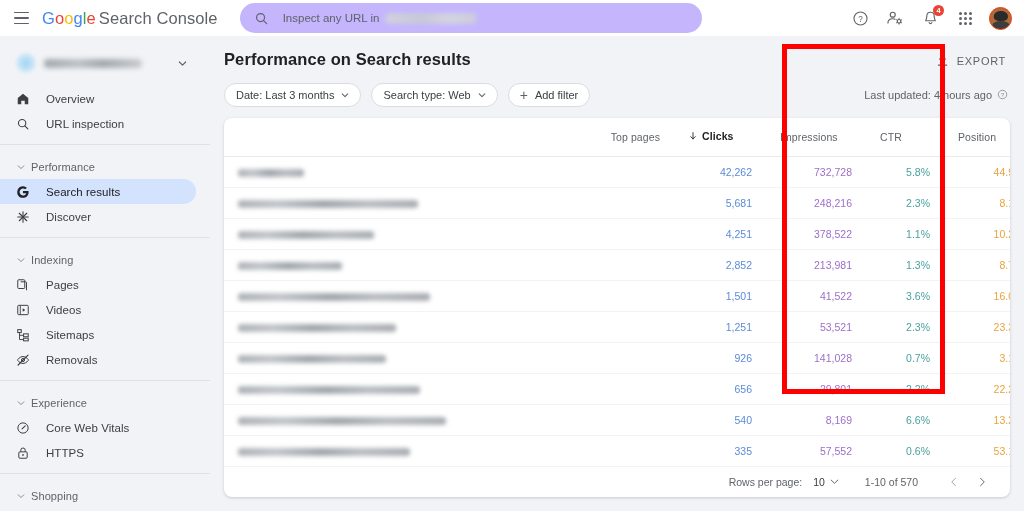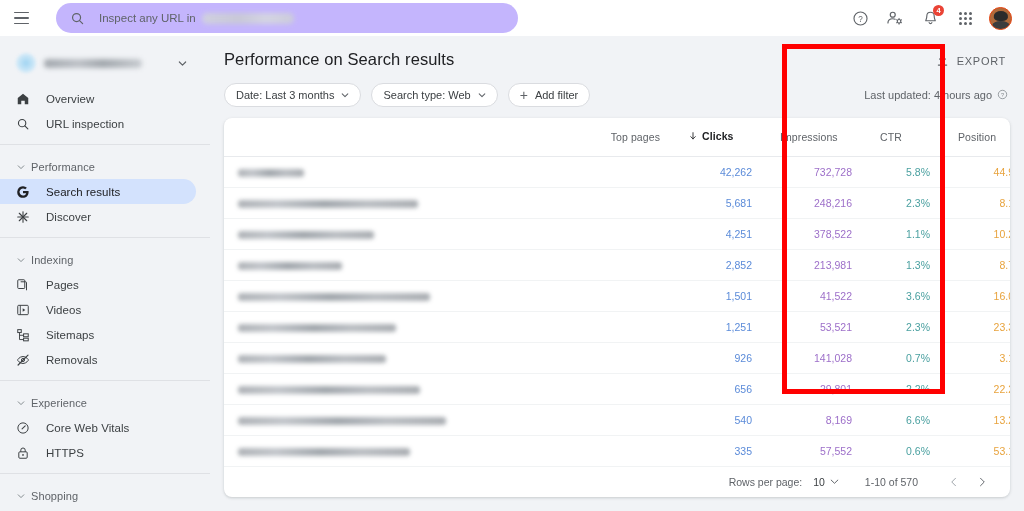--- a/index.html
+++ b/index.html
@@ -75,21 +75,21 @@
   .section { display: flex; align-items: center; padding-left: 14px; height: 25px;
     margin-top: 9px; cursor: pointer; }
   .section .caret { width: 14px; display: flex; align-items: center; justify-content: center; }
   .section .stitle { margin-left: 3px; font-size: 11px; color: #5f6368; letter-spacing: .1px; }
   .divider { height: 1px; background: #dfe1e5; margin: 8px 0 0 0; }
 
   
   .main { flex: 1; background: #f1f3f6; display: flex; flex-direction: column;
     min-width: 0; position: relative; }
   .mainhead { padding: 14px 14px 0 14px; display: flex; align-items: flex-start; }
-  .ptitle { font-size: 16.5px; color: #202124; font-weight: 400; letter-spacing: .1px; }
+  .ptitle { font-size: 16.5px; color: #202124; font-weight: 700; letter-spacing: .1px; }
   .export { margin-left: auto; display: flex; align-items: center; gap: 7px;
     cursor: pointer; padding: 3px 4px; }
   .export .elbl { font-size: 11px; color: #5f6368; letter-spacing: .7px; font-weight: 500; }
 
   .filterbar { display: flex; align-items: center; padding: 12px 14px 11px 14px; }
   .chip { height: 24px; border: 1px solid #dadce0; border-radius: 13px; background: #fff;
     display: flex; align-items: center; padding: 0 11px; margin-right: 10px;
     font-size: 11px; color: #3c4043; cursor: pointer; white-space: nowrap; }
   .chip .cc { margin-left: 7px; display: flex; align-items: center; }
   .chip .plus { margin-right: 7px; font-size: 14px; color: #5f6368; line-height: 1; }
@@ -138,20 +138,23 @@
 </head>
 <body>
 
 <div class="app">
 
   <div class="topbar">
     <div class="hamburger">
       <span></span>
         <span></span>
         <span></span>
+    </div>
+    <div class="brand">
+      <span class="g1">G</span><span class="g2">o</span><span class="g3">o</span><span class="g4">g</span><span class="g5">l</span><span class="g6">e</span><span class="gsc">Search Console</span>
     </div>
 
     <div class="searchwrap">
       <svg width="15" height="15" viewBox="0 0 24 24">
         <circle cx="10.5" cy="10.5" r="6.4" fill="none" stroke="#5f6368" stroke-width="1.9"></circle>
         <line x1="15.3" y1="15.3" x2="20.2" y2="20.2" stroke="#5f6368" stroke-width="1.9" stroke-linecap="round"></line>
       </svg>
       <span class="searchtext">Inspect any URL in</span>
       <span class="redact" style="width:92px;height:11px;margin-left:6px;"></span>
     </div>

